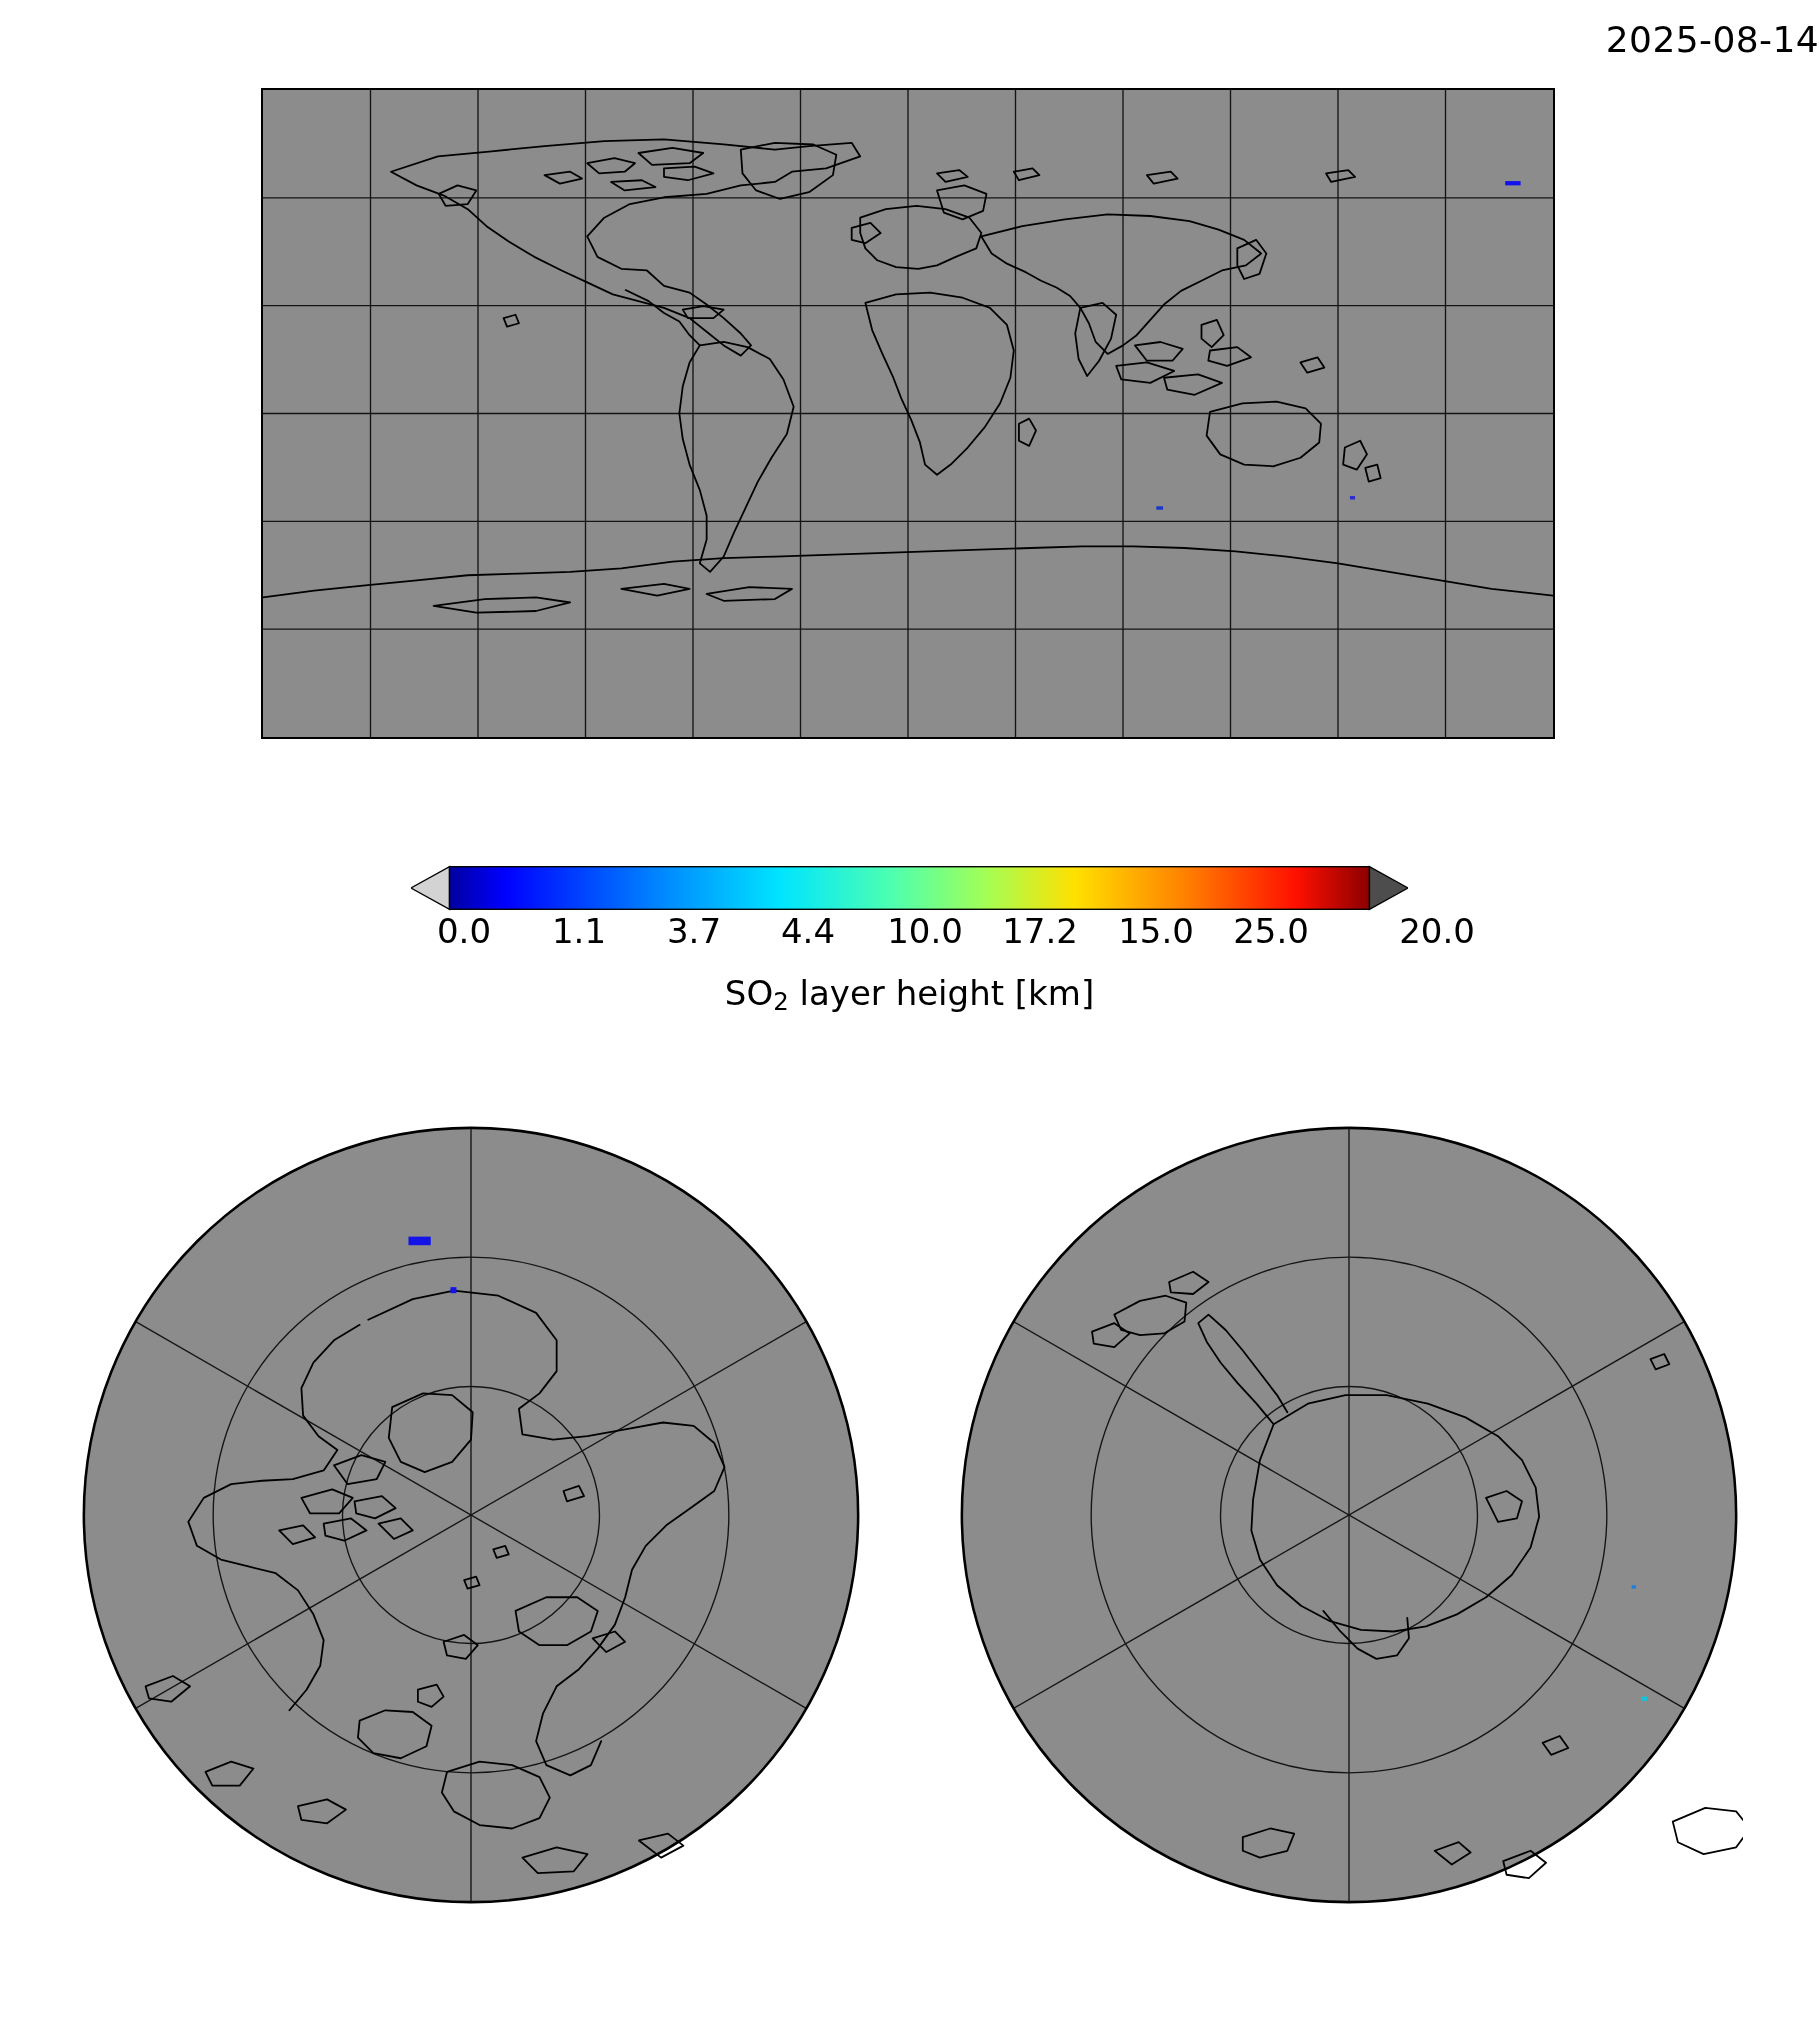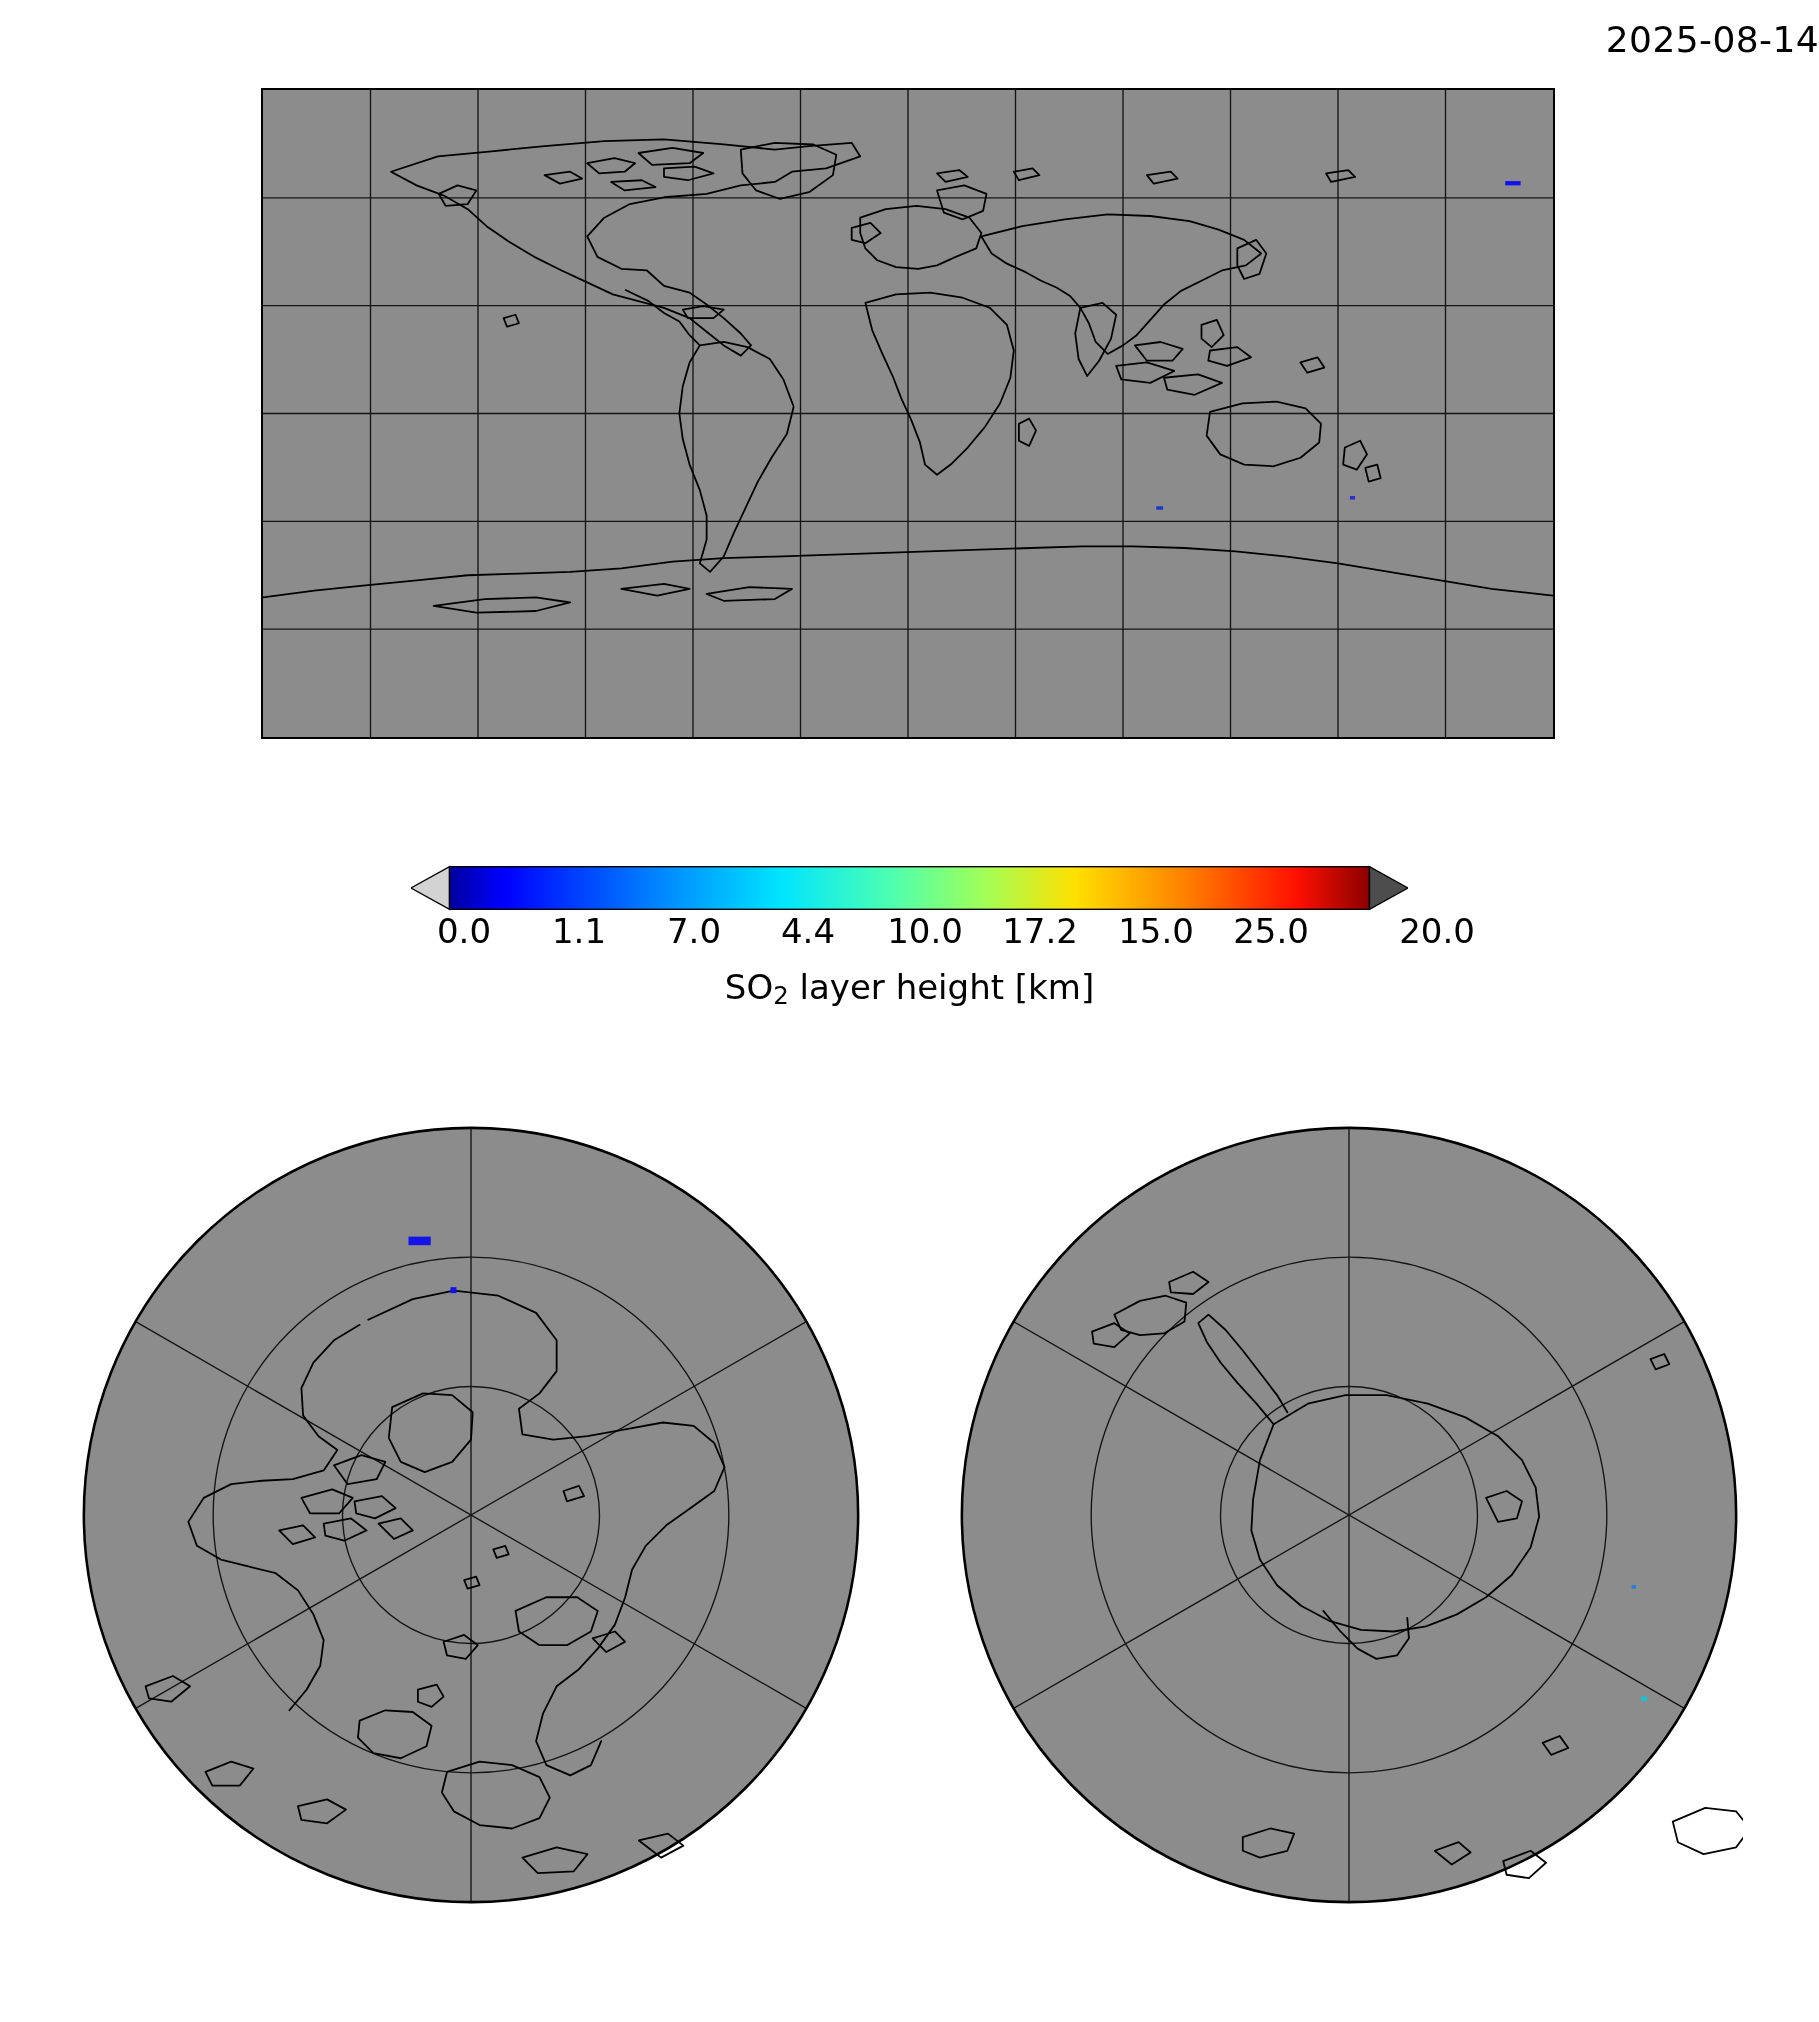--- a/index.html
+++ b/index.html
@@ -66,21 +66,21 @@
     position: absolute;
     top: 0;
     transform: translateX(-50%);
     font-size: 34px;
     white-space: nowrap;
   }
   #colorbar-label {
     width: 997px;
     text-align: center;
     font-size: 34px;
-    margin-top: 11px;
+    margin-top: 17px;
   }
 
   
   .polar-panel {
     position: absolute;
     width: 788px;
     height: 788px;
   }
   #polar-north { left: 77px;  top: 1121px; }
   #polar-south { left: 955px; top: 1121px; }
@@ -218,21 +218,21 @@
       <polygon points="0,27 45,2 45,52" fill="#d3d3d3" stroke="#000000" stroke-width="1.6"></polygon>
 
       <rect x="45" y="2" width="1075" height="50" fill="url(#jetgrad)" stroke="#000000" stroke-width="1.6"></rect>
 
       <polygon points="1165,27 1120,2 1120,52" fill="#4d4d4d" stroke="#000000" stroke-width="1.6"></polygon>
     </svg>
   </div>
   <div id="colorbar-ticklabels">
     <span style="left:53px">0.0</span>
     <span style="left:168px">1.1</span>
-    <span style="left:283px">7.0</span>
+    <span style="left:283px">3.7</span>
     <span style="left:397px">4.4</span>
     <span style="left:514px">10.0</span>
     <span style="left:629px">17.2</span>
     <span style="left:745px">15.0</span>
     <span style="left:860px">25.0</span>
     <span style="left:1026px">20.0</span>
   </div>
   <div id="colorbar-label">
     SO<span class="sub">2</span> layer height [km]
   </div>

